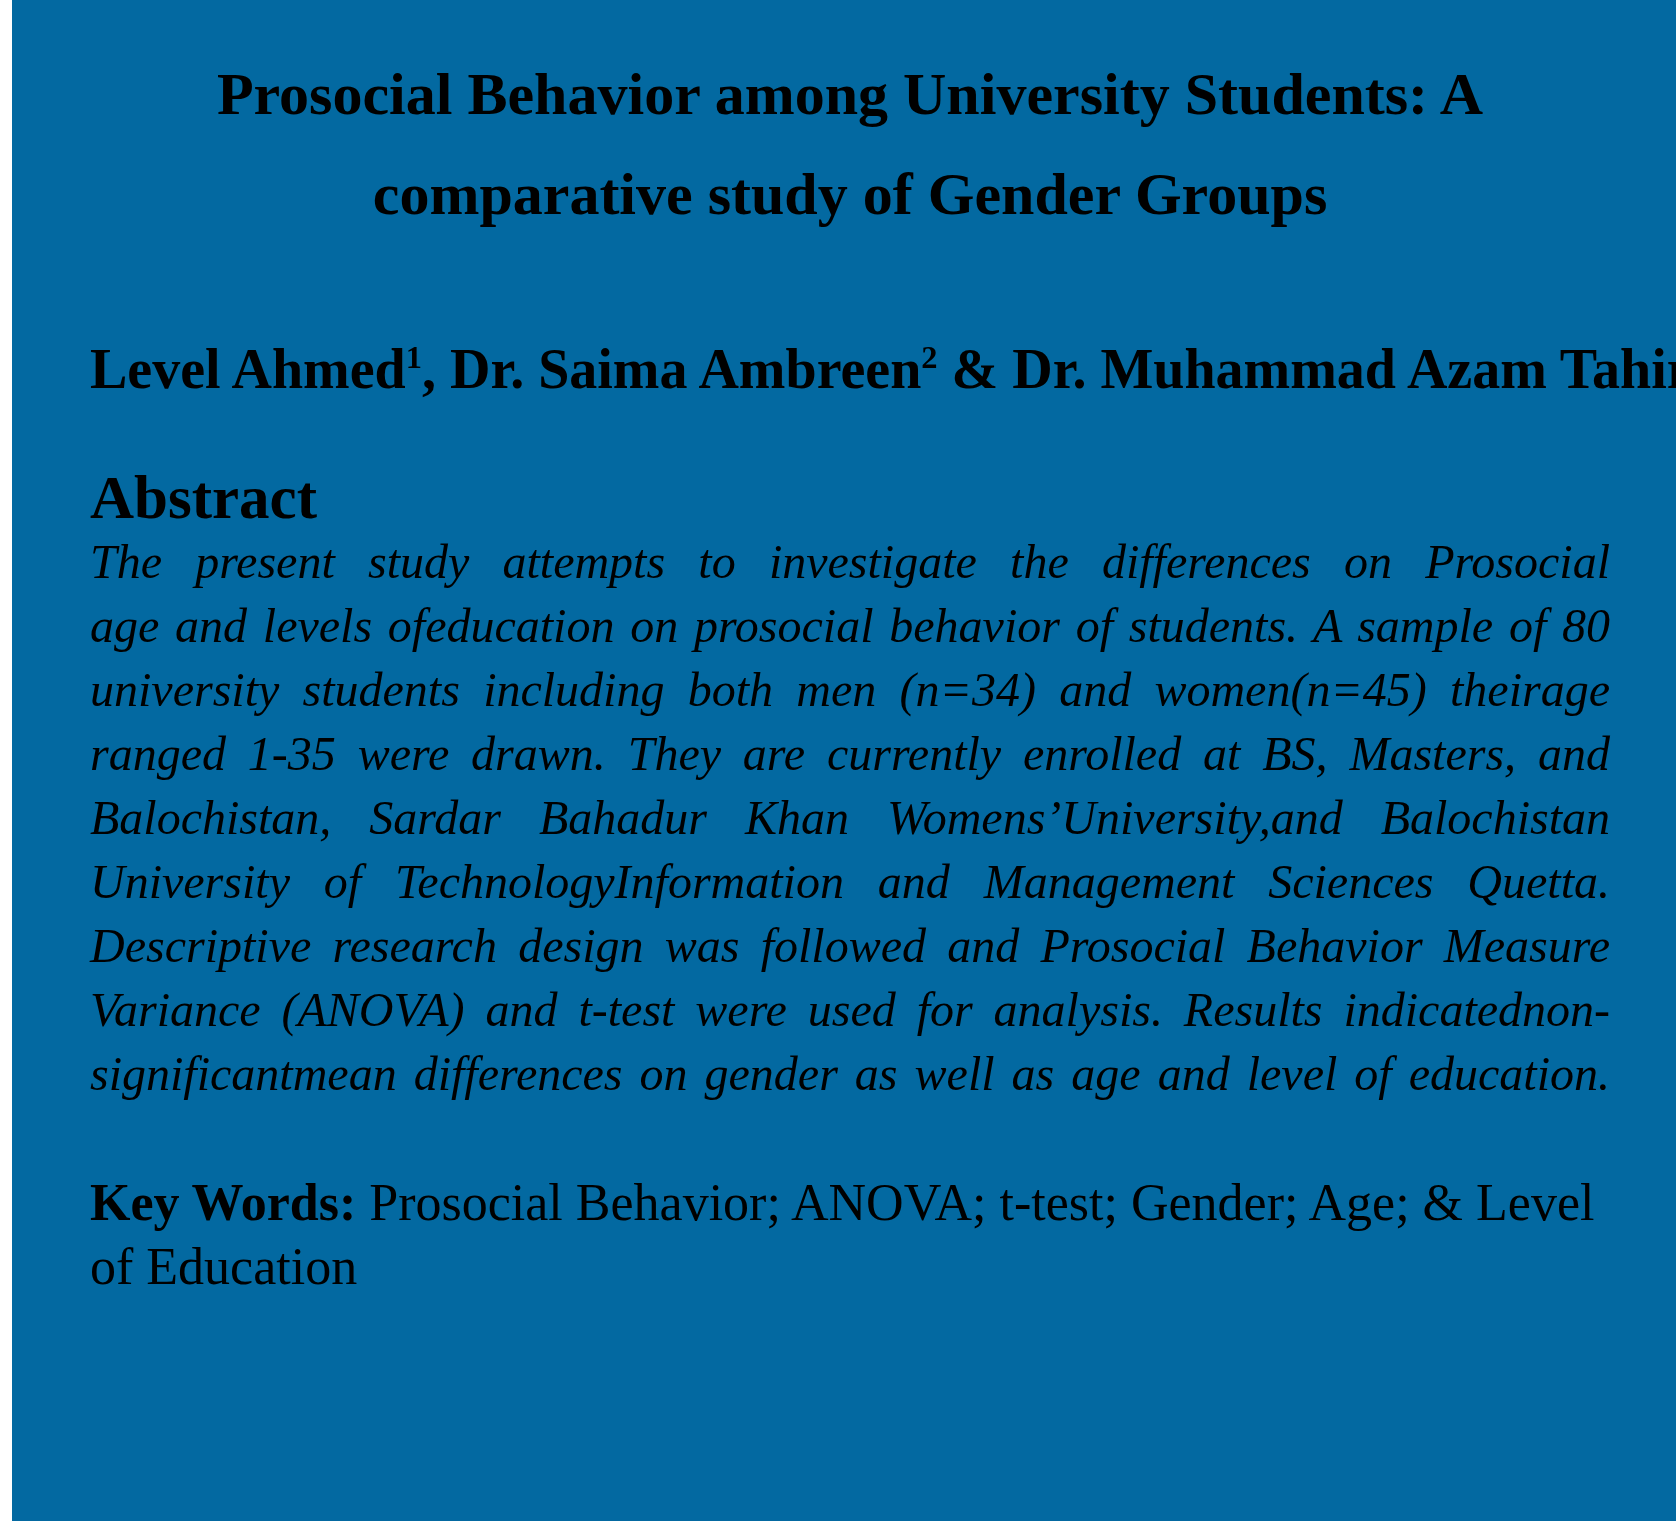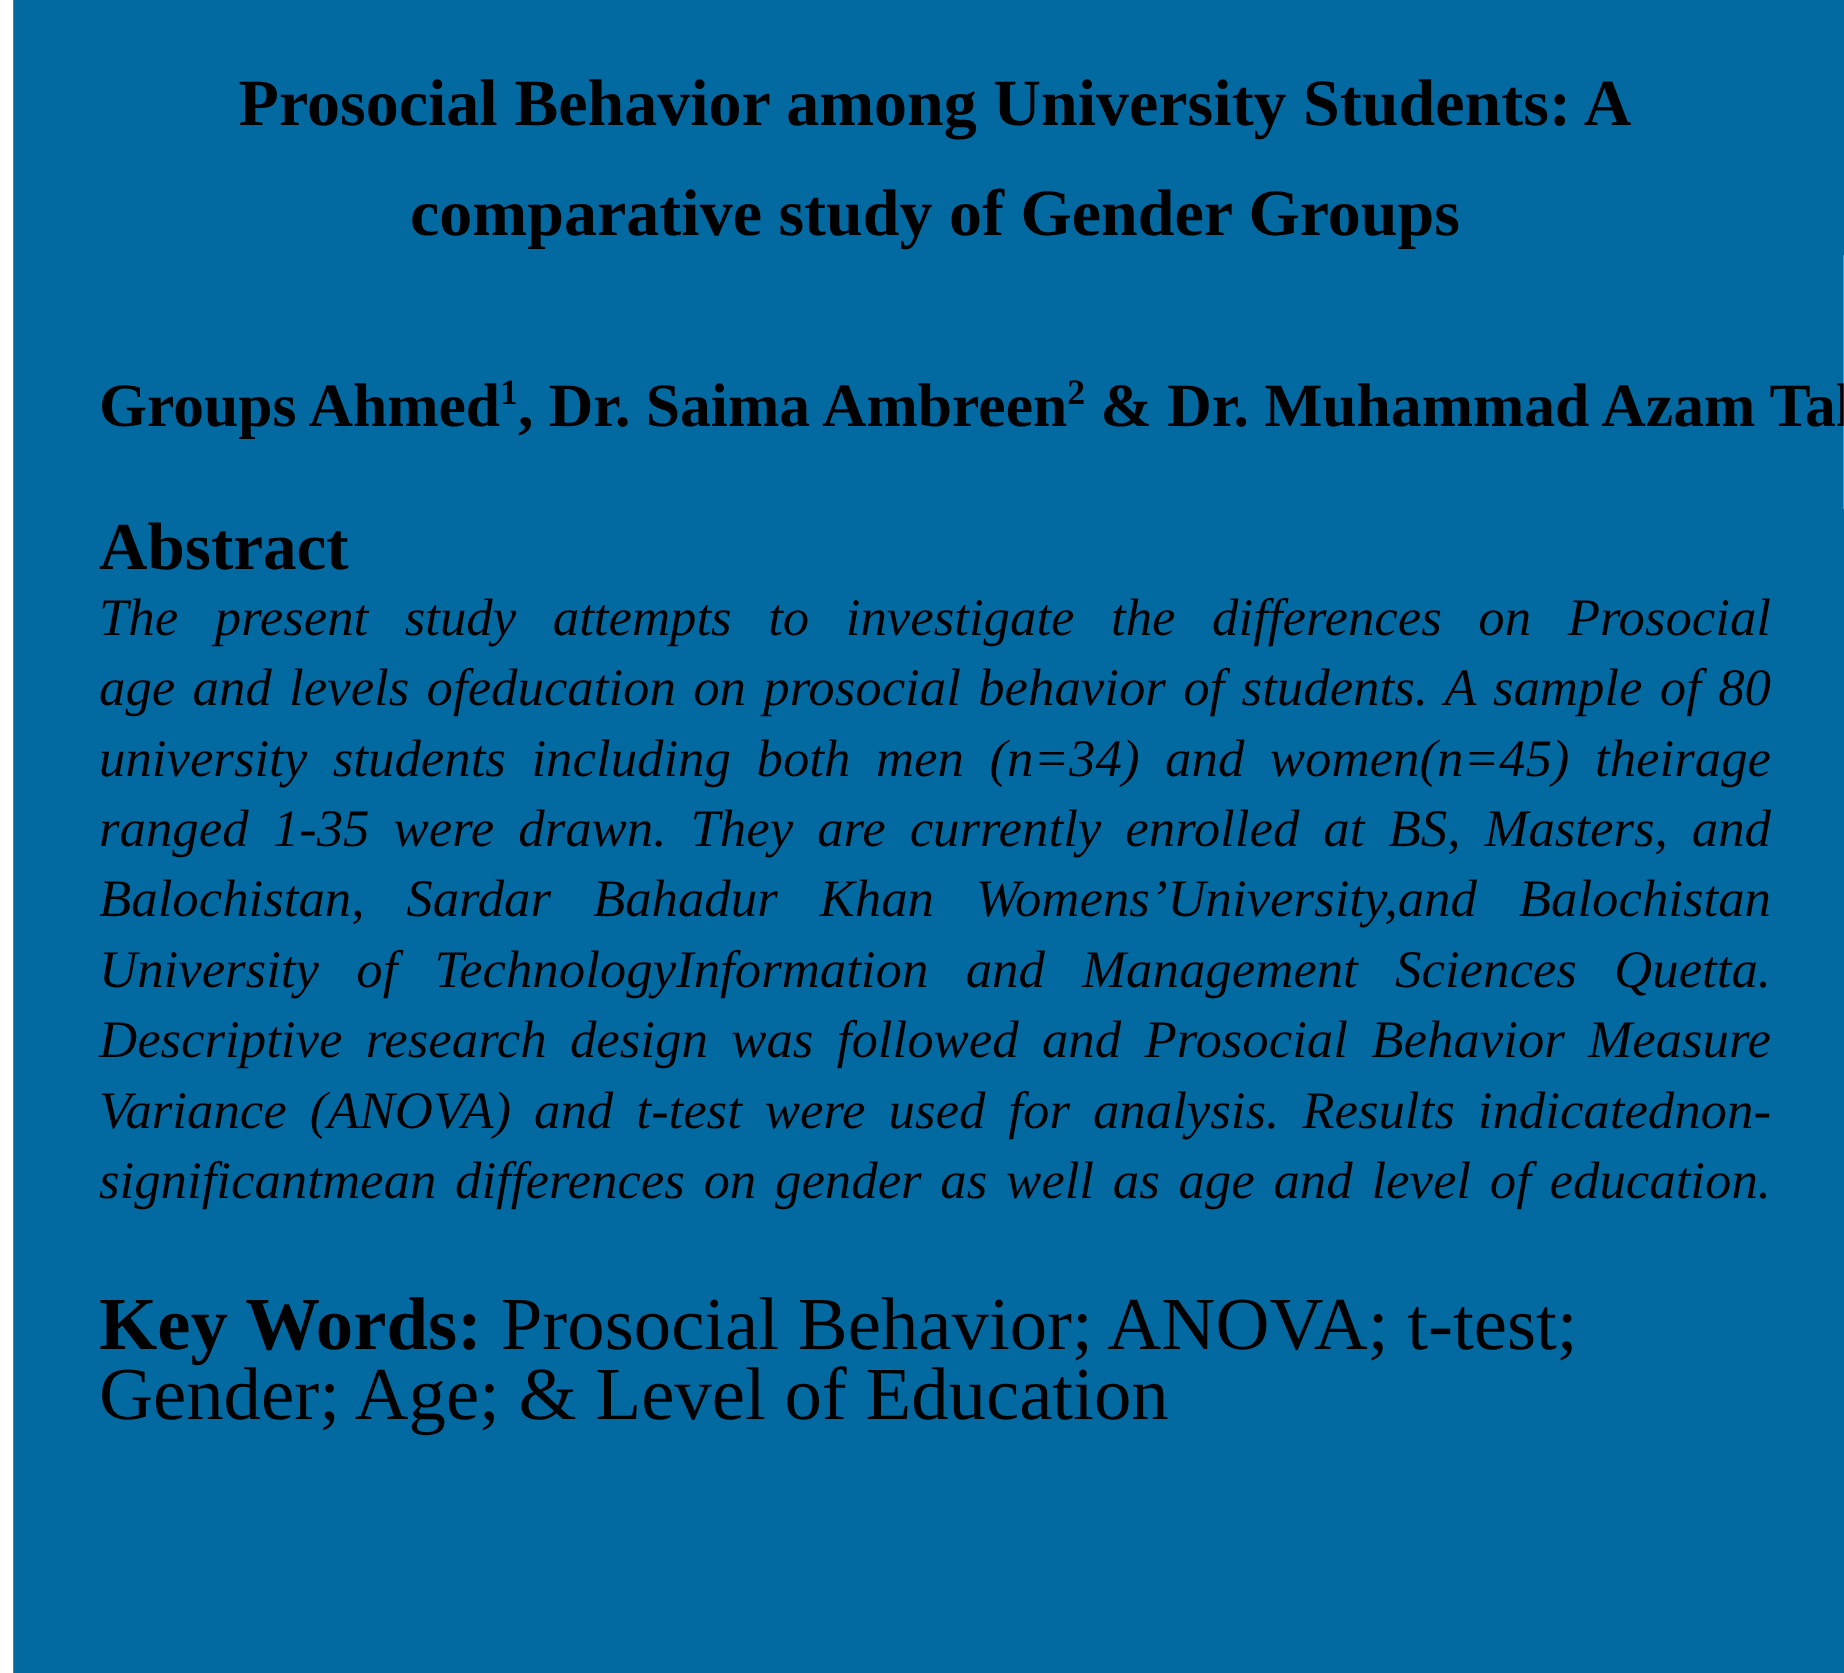--- a/index.html
+++ b/index.html
@@ -49,37 +49,37 @@
     font-style: italic;
     font-size: 48px;
     line-height: 64px;
   }
   .aline {
     text-align: justify;
     text-align-last: justify;
   }
   .keywords {
     margin-top: 65px;
-    font-size: 68px;
+    font-size: 52px;
     line-height: 64px;
     text-align: left;
   }
   .keywords .kw-label { font-weight: bold; }
 </style>
 </head>
 <body>
 
 <div class="page">
 
   <h1 class="title">
     <span class="title-line">Prosocial Behavior among University Students: A</span>
     <span class="title-line">comparative study of Gender Groups</span>
   </h1>
 
-  <div class="authors"><span>Groups Ahmed</span><sup>1</sup><span>, </span><span>Dr. Saima Ambreen</span><sup>2</sup><span> &amp; </span><span>Dr. Muhammad Azam Tahir</span></div>
+  <div class="authors"><span>Level Ahmed</span><sup>1</sup><span>, </span><span>Dr. Saima Ambreen</span><sup>2</sup><span> &amp; </span><span>Dr. Muhammad Azam Tahir</span></div>
 
   <div class="abstract-heading">Abstract</div>
 
   <div class="abstract-body">
     <div class="aline">The present study attempts to investigate the differences on Prosocial</div>
     <div class="aline">age and levels ofeducation on prosocial behavior of students. A sample of 80</div>
     <div class="aline">university students including both men (n=34) and women(n=45) theirage</div>
     <div class="aline">ranged 1-35 were drawn. They are currently enrolled at BS, Masters, and</div>
     <div class="aline">Balochistan, Sardar Bahadur Khan Womens’University,and Balochistan</div>
     <div class="aline">University of TechnologyInformation and Management Sciences Quetta.</div>

